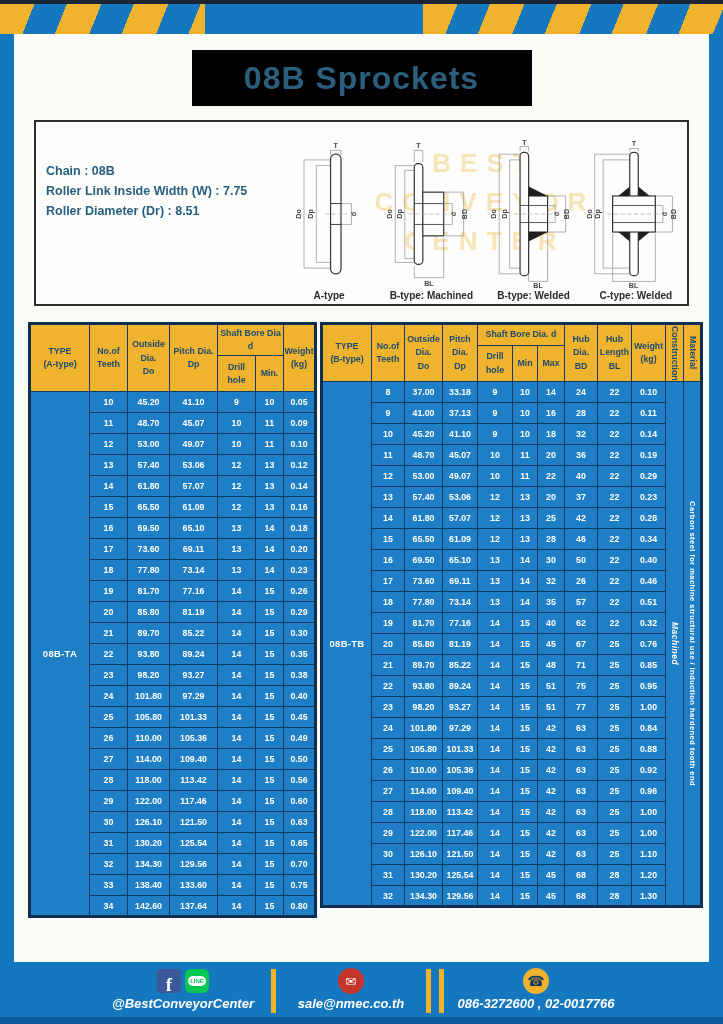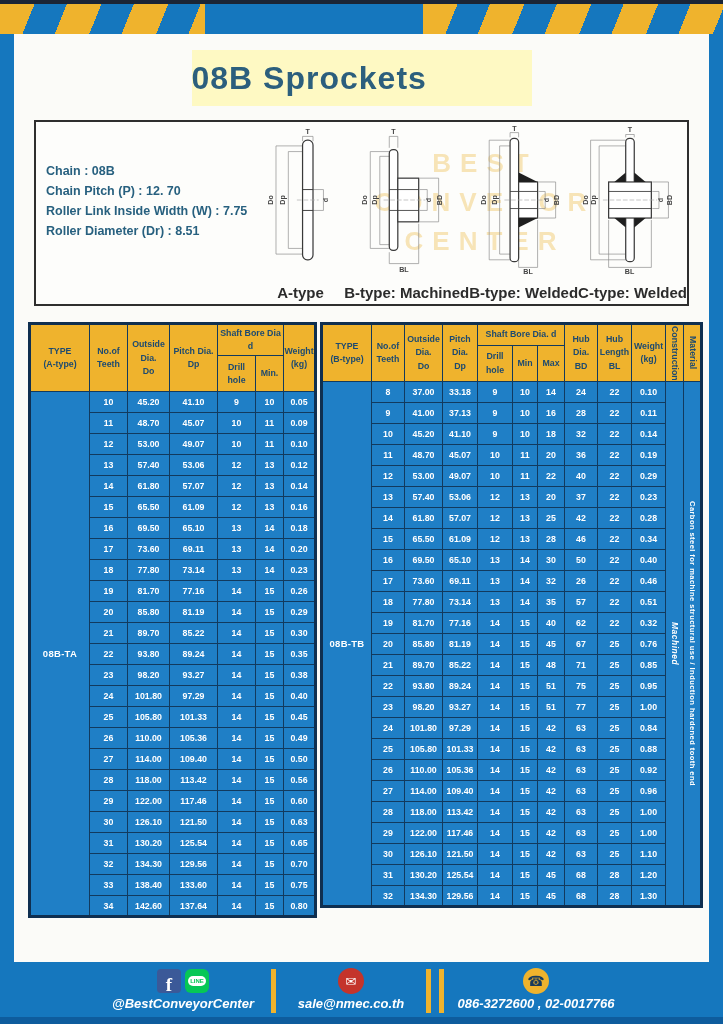--- a/index.html
+++ b/index.html
@@ -11,32 +11,32 @@
   }
   
   .top-line { position:absolute; top:0; left:0; width:723px; height:4px; background:#1b2536; z-index:5; }
   .stripe { position:absolute; top:4px; height:30px; z-index:4;
     background:repeating-linear-gradient(112deg,#efb32d 0 32px,#1577be 32px 62px); }
   .stripe.left  { left:0;  width:205px; }
   .stripe.right { right:0; width:300px; }
   
   .page { position:absolute; left:14px; right:14px; top:34px; bottom:62px; background:#fbfbf8; z-index:2; }
   
-  .title-box { width:340px; height:56px; margin:16px auto 8px; background:#fef9c3;
-    display:flex; align-items:center; justify-content:flex-start; }
+  .title-box { width:340px; height:56px; margin:16px auto 8px; background:#000000;
+    display:flex; align-items:center; justify-content:center; }
   .title { font-size:32px; font-weight:800; color:#2c5f7d; letter-spacing:1px; }
   
   .diagram-panel { margin:14px 20px 0 20px; height:186px; border:2px solid #2e2e2e;
     position:relative; display:flex; background:#fdfdfb; }
   .specs { width:242px; padding:42px 0 0 10px; position:relative; z-index:3; }
   .spec-line { font-size:12.5px; font-weight:bold; color:#27607f; margin-bottom:6px; white-space:nowrap; }
   .diags { flex:1; display:flex; position:relative; z-index:2; }
   .diag { flex:1; display:flex; flex-direction:column; align-items:center; justify-content:flex-end; padding-bottom:3px; }
   .diag svg { height:150px; }
-  .caption { font-size:15px; font-weight:bold; color:#2b2b2b; margin-top:9px; white-space:nowrap;text-align:center; }
+  .caption { font-size:10px; font-weight:bold; color:#2b2b2b; margin-top:1px; white-space:nowrap;text-align:center; }
   .dim { font-size:7.5px; fill:#444; font-weight:bold; }
   .watermark { position:absolute; left:255px; right:8px; top:22px; z-index:1;
     text-align:center; font-weight:800; font-size:26px; letter-spacing:9px; line-height:1.5;
     color:rgba(236,178,46,0.33); }
   
   .tables-row { display:flex; margin:16px 12px 0 14px; gap:3px; align-items:flex-start; }
   table { border-collapse:collapse; table-layout:fixed; }
   #table-a, #table-b { border:3px solid #0f2f50; }
   #table-a { width:286px; } #table-b { width:380px; }
   th, td { border:1.5px solid #123a5e; }
@@ -90,21 +90,20 @@
 
   <div class="diagram-panel">
     <div class="watermark">
       <div>BEST</div>
       <div>CONVEYOR</div>
       <div>CENTER</div>
     </div>
 
     <div class="specs">
       <div class="spec-line">Chain  : 08B</div>
-      <div class="spec-line">Chain Pitch (P)  :  12. 70</div>
       <div class="spec-line">Roller Link Inside Width (W) : 7.75</div>
       <div class="spec-line">Roller Diameter (Dr) : 8.51</div>
     </div>
 
     <div class="diags">
 
       <div class="diag">
         <svg viewBox="0 0 92 158">
           <g stroke="#8a8a8a" stroke-width="0.7" fill="none">
             <line x1="20" y1="22" x2="20" y2="136"></line>

